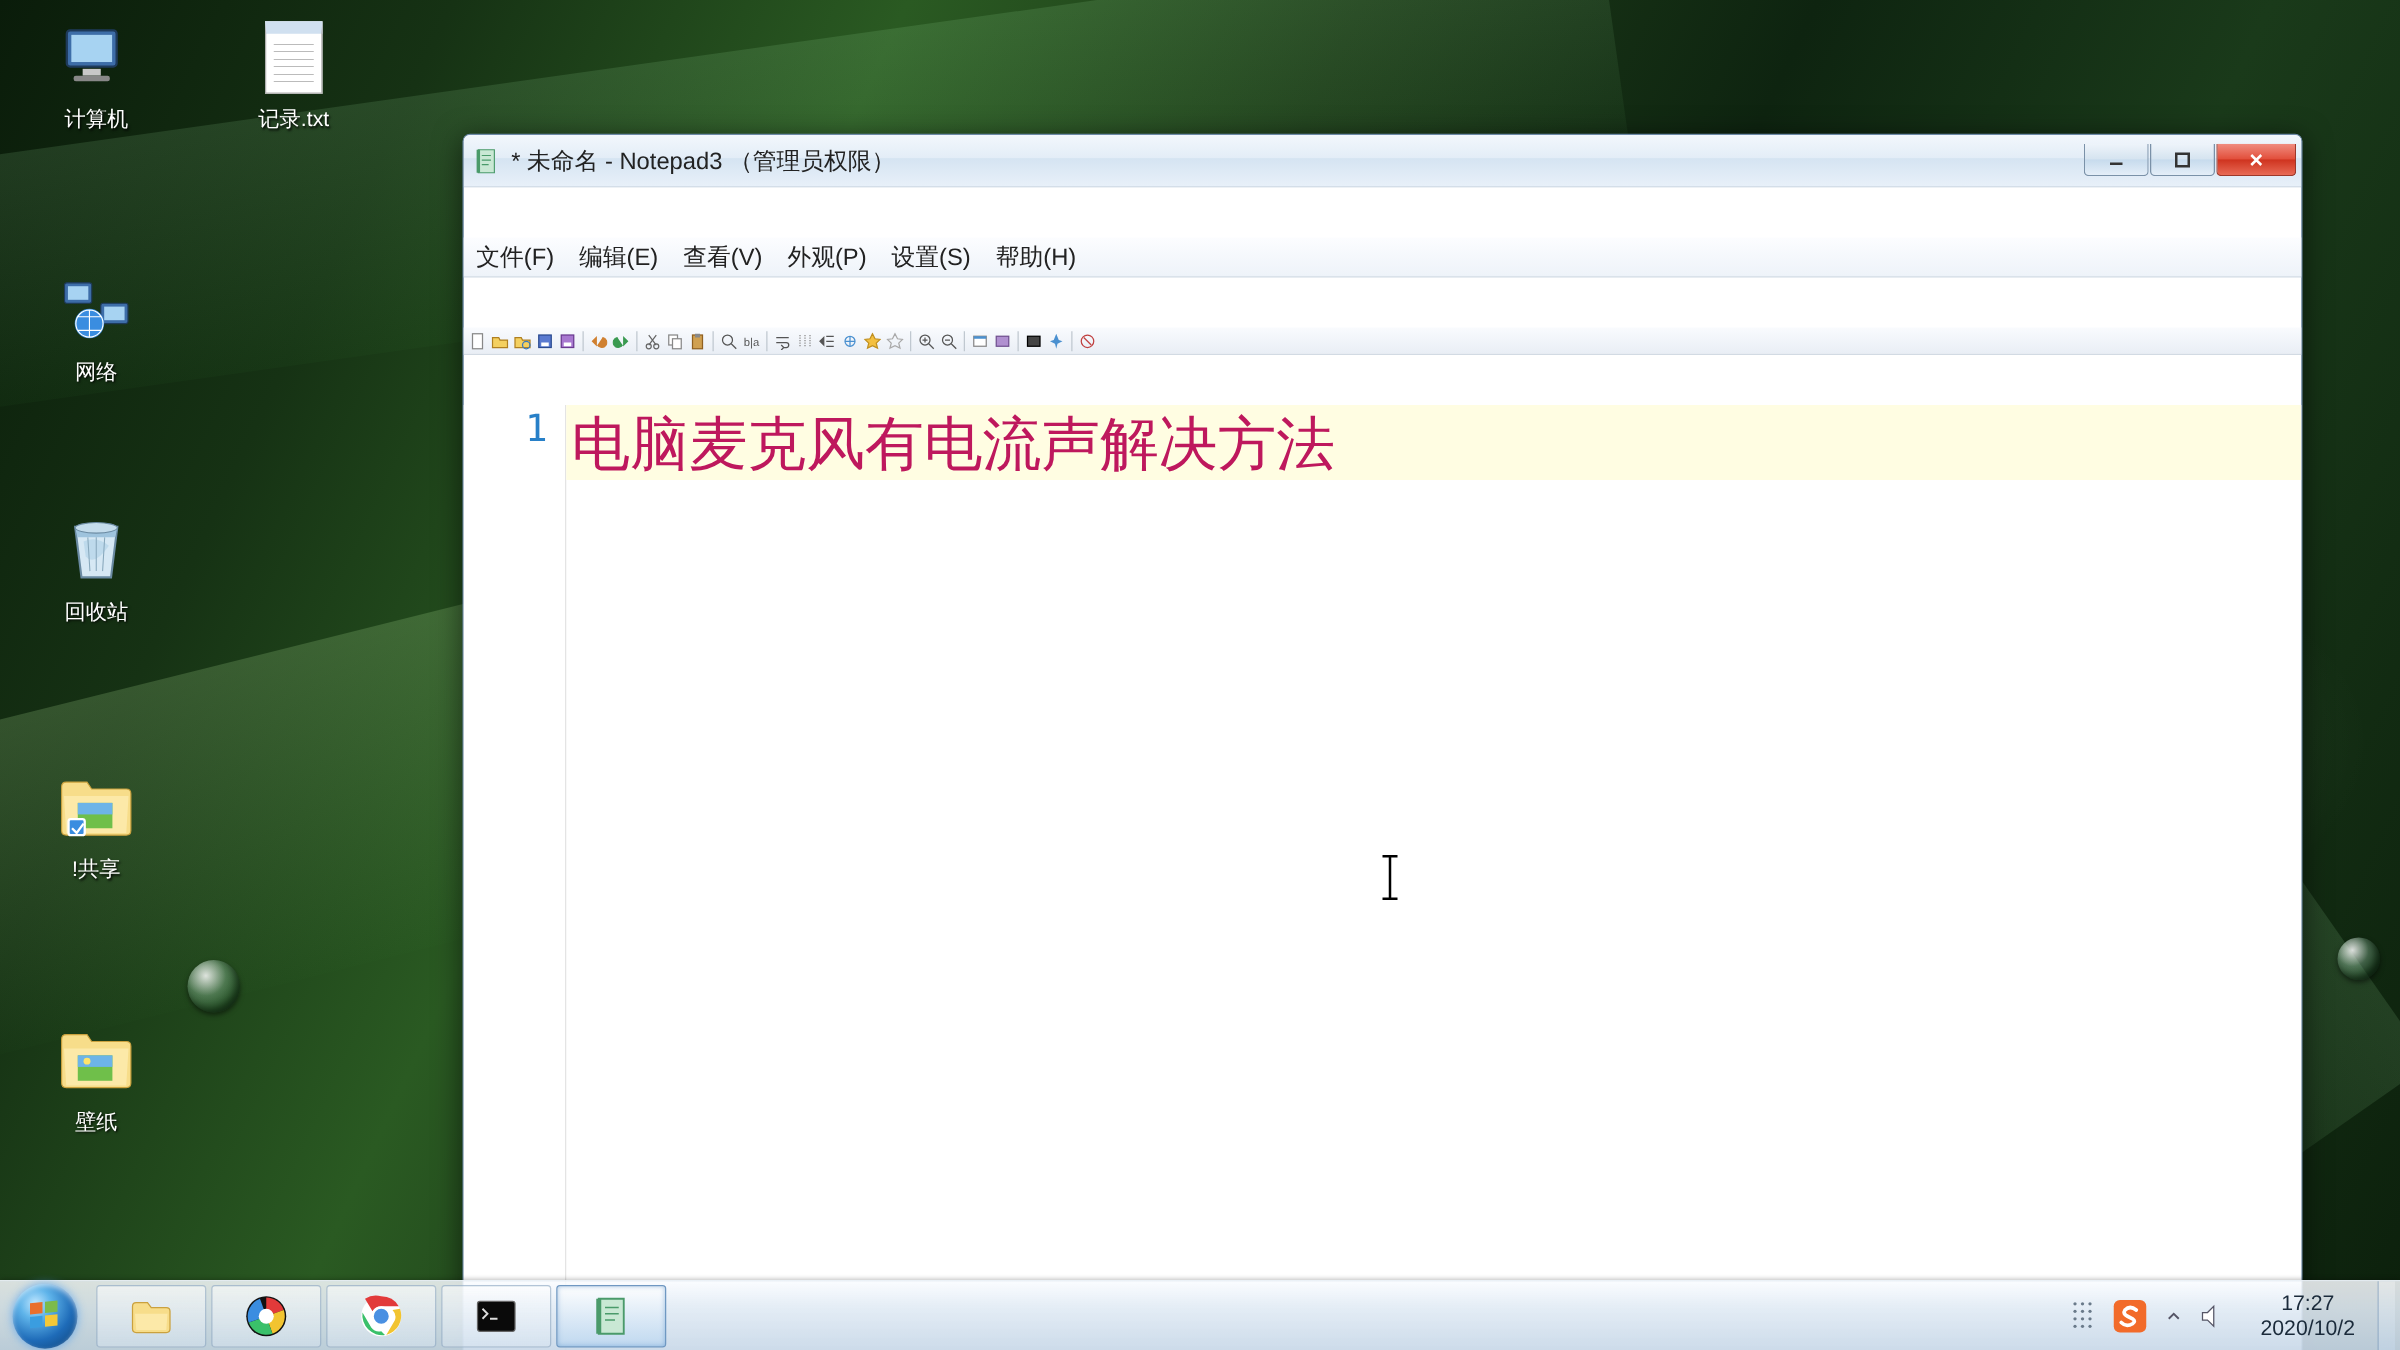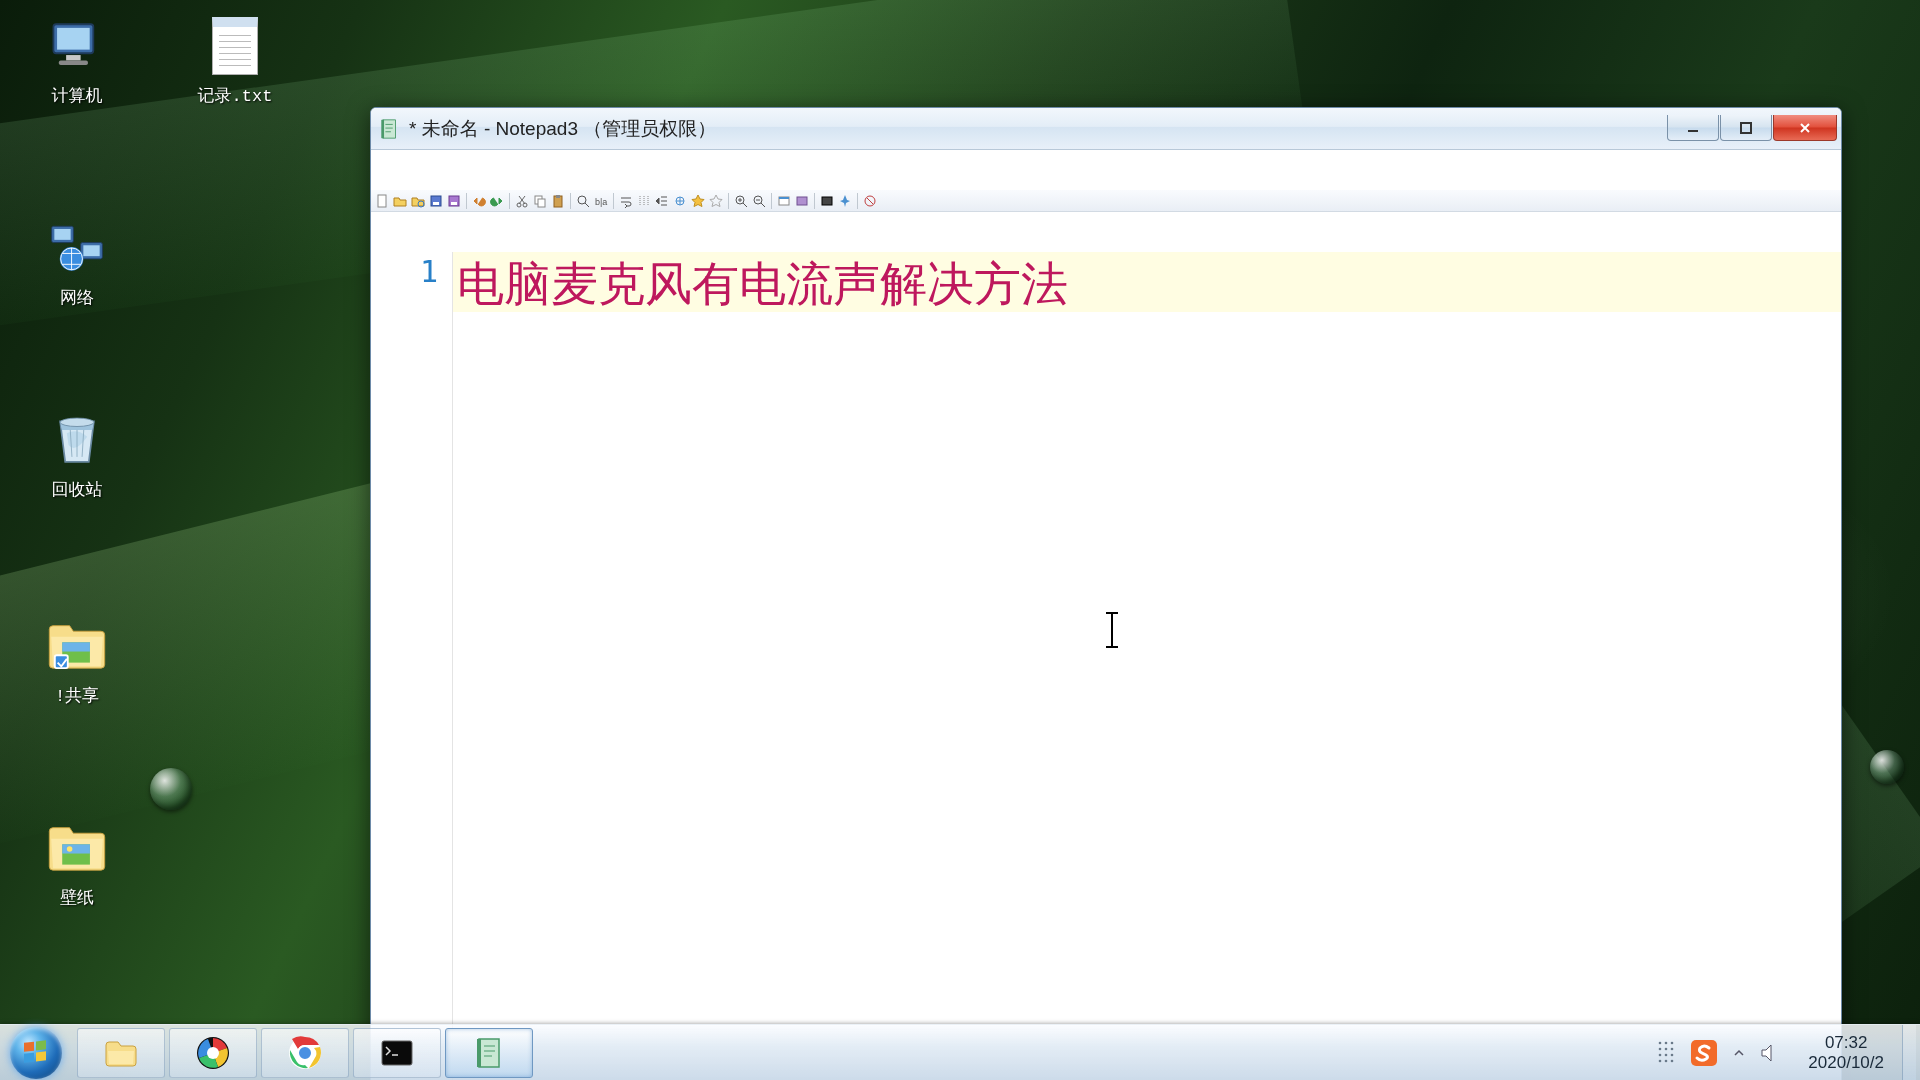--- a/index.html
+++ b/index.html
@@ -27,21 +27,20 @@
   box-shadow: inset -3px -3px 6px rgba(0,0,0,.4), 0 2px 4px rgba(0,0,0,.5);
 }
 
 
 .desktop-icon {
   position: absolute; width: 110px;
   display: flex; flex-direction: column; align-items: center;
   color: #fff; font-size: 17px; text-align: center;
   text-shadow: 1px 1px 2px #000;
   cursor: pointer;
-  font-family: Liberation Mono, monospace;
 }
 .desktop-icon .ic { width: 64px; height: 64px; margin-bottom: 6px; display:flex; align-items:center; justify-content:center; }
 .ic-computer svg, .ic-network svg { width: 58px; height: 58px; }
 .ic-txt { background: #fff; border:1px solid #b0b0b0; border-top:10px solid #d0e0f0; width:46px; height:58px; position:relative; }
 .ic-txt::before { content:""; position:absolute; top:8px; left:6px; right:6px; height:32px;
   background: repeating-linear-gradient(to bottom, #bbb 0 1px, transparent 1px 6px); }
 .ic-bin { width:54px; height:58px; }
 .ic-folder { width:60px; height:48px; }
 
 
@@ -282,20 +281,28 @@
             </svg>
           </div>
         <div class="win-btn close">
             <svg viewBox="0 0 14 14">
               <path d="M3 3 L11 11 M11 3 L3 11" stroke="currentColor" stroke-width="2"></path>
             </svg>
           </div>
       </div>
     </div>
 
+    <div class="menubar">
+      <div class="menu-item">文件(F)</div>
+      <div class="menu-item">编辑(E)</div>
+      <div class="menu-item">查看(V)</div>
+      <div class="menu-item">外观(P)</div>
+      <div class="menu-item">设置(S)</div>
+      <div class="menu-item">帮助(H)</div>
+    </div>
 
     <div class="toolbar">
       <div class="tb-btn">
           <svg viewBox="0 0 14 14">
             <rect x="3" y="1" width="8" height="12" fill="#fff" stroke="#888"></rect>
           </svg>
         </div>
       <div class="tb-btn">
           <svg viewBox="0 0 14 14">
             <path d="M1 4 h5 l1 2 h6 v6 h-12 z" fill="#f4d060" stroke="#b08020"></path>
@@ -530,19 +537,19 @@
             <path d="M19 9 q-5 -4 -9 0 q-2 3 2 5 l4 2 q3 2 0 4 q-5 3 -9 -1" fill="none" stroke="#fff" stroke-width="3" stroke-linecap="round"></path>
           </svg>
         <svg width="14" height="14" viewBox="0 0 14 14">
             <path d="M3 9 l4 -4 l4 4" fill="none" stroke="#556" stroke-width="1.5"></path>
           </svg>
         <svg width="20" height="22" viewBox="0 0 20 22">
             <path d="M2 8 h4 l5 -5 v16 l-5 -5 h-4 z" fill="#fff" stroke="#556" stroke-width="1"></path>
           </svg>
       </div>
       <div class="clock">
-        <div>07:32</div>
+        <div>17:27</div>
         <div>2020/10/2</div>
       </div>
       <div class="show-desktop"></div>
     </div>
   </div>
 </div>
 
 </body></html>

